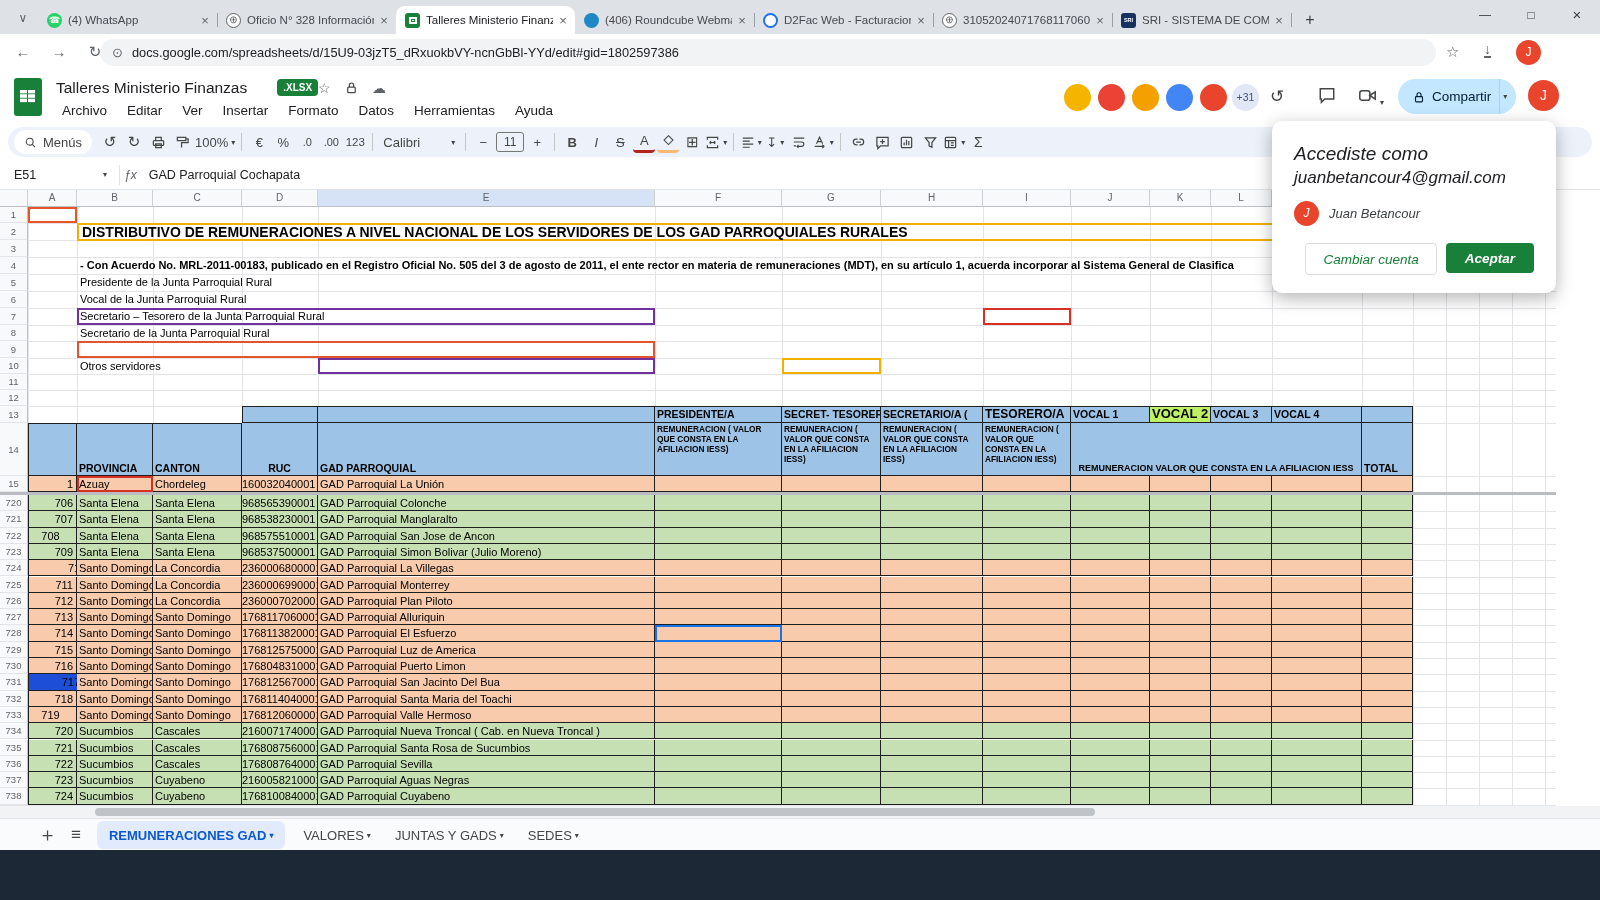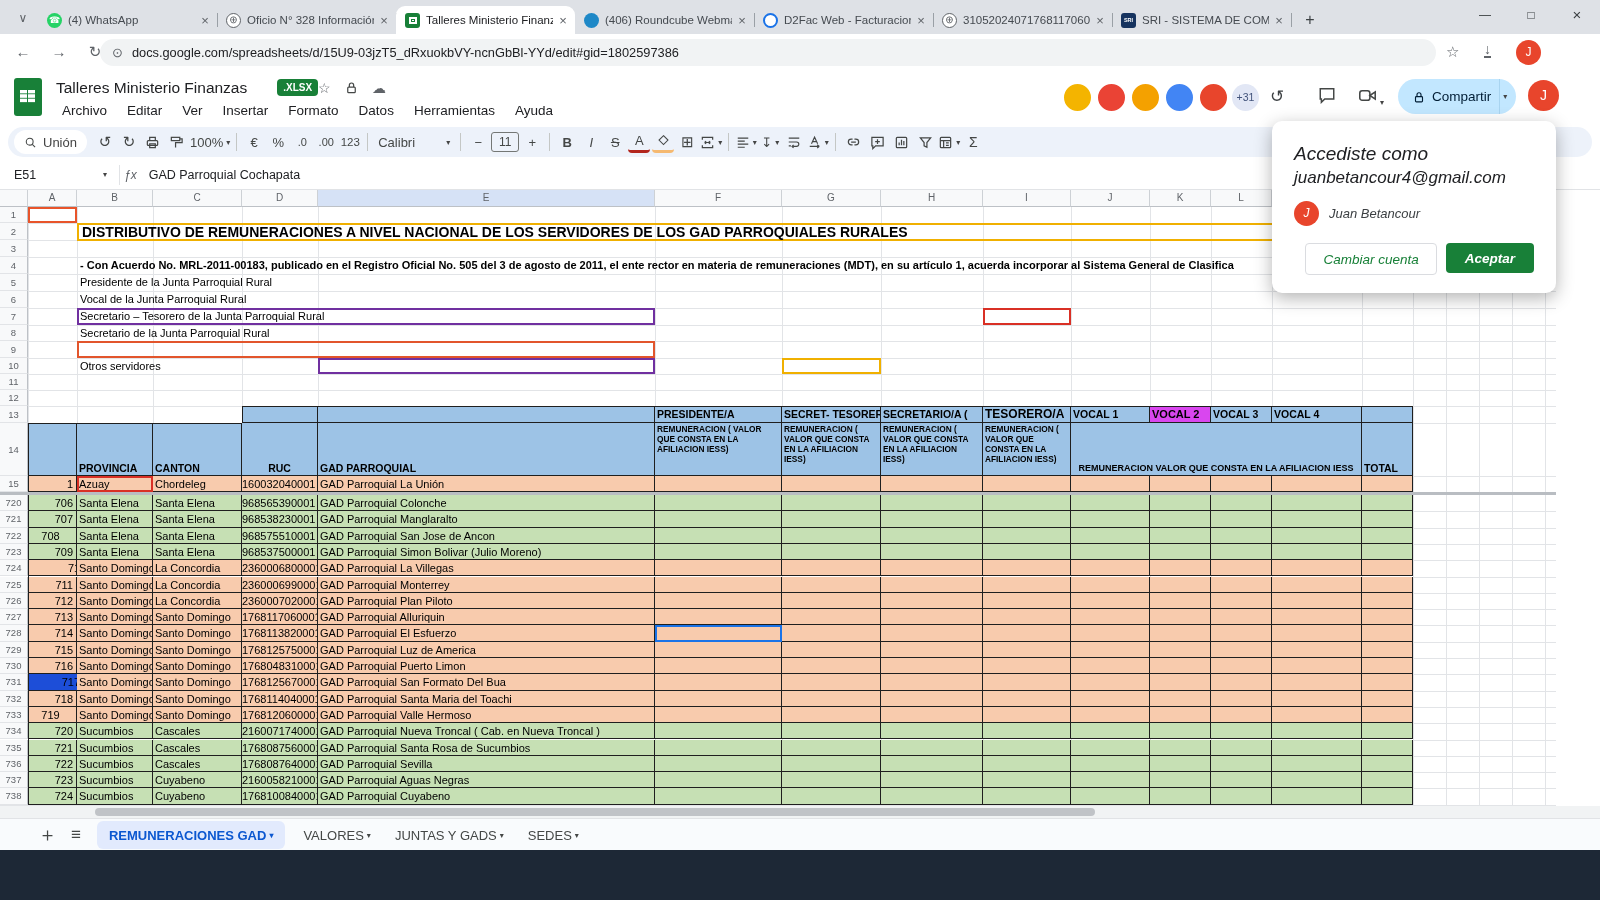--- a/index.html
+++ b/index.html
@@ -239,21 +239,21 @@
     <div class="cell" style="left: 318px; top: 358px; width: 337px; height: 16px; border: 2px solid rgb(112, 48, 160);"></div>
     <div class="cell" style="left: 782px; top: 358px; width: 99px; height: 16px; border: 2px solid rgb(240, 176, 0);"></div>
     <div class="cell" style="left: 983px; top: 308px; width: 88px; height: 17px; border: 2px solid rgb(217, 48, 37);"></div>
     <div class="cell" style="left: 242px; top: 406px; width: 76px; height: 17px; background: rgb(157, 195, 230); border-right: 1px solid rgb(31, 31, 31); border-bottom: 1px solid rgb(31, 31, 31); font-weight: bold; font-size: 10.5px; line-height: 16px; padding-left: 2px;"></div>
     <div class="cell" style="left: 318px; top: 406px; width: 337px; height: 17px; background: rgb(157, 195, 230); border-right: 1px solid rgb(31, 31, 31); border-bottom: 1px solid rgb(31, 31, 31); font-weight: bold; font-size: 10.5px; line-height: 16px; padding-left: 2px;"></div>
     <div class="cell" style="left: 655px; top: 406px; width: 127px; height: 17px; background: rgb(157, 195, 230); border-right: 1px solid rgb(31, 31, 31); border-bottom: 1px solid rgb(31, 31, 31); font-weight: bold; font-size: 10.5px; line-height: 16px; padding-left: 2px;">PRESIDENTE/A</div>
     <div class="cell" style="left: 782px; top: 406px; width: 99px; height: 17px; background: rgb(157, 195, 230); border-right: 1px solid rgb(31, 31, 31); border-bottom: 1px solid rgb(31, 31, 31); font-weight: bold; font-size: 10.5px; line-height: 16px; padding-left: 2px;">SECRET- TESORERO</div>
     <div class="cell" style="left: 881px; top: 406px; width: 102px; height: 17px; background: rgb(157, 195, 230); border-right: 1px solid rgb(31, 31, 31); border-bottom: 1px solid rgb(31, 31, 31); font-weight: bold; font-size: 10.5px; line-height: 16px; padding-left: 2px;">SECRETARIO/A (</div>
     <div class="cell" style="left: 983px; top: 406px; width: 88px; height: 17px; background: rgb(157, 195, 230); border-right: 1px solid rgb(31, 31, 31); border-bottom: 1px solid rgb(31, 31, 31); font-weight: bold; font-size: 12px; line-height: 16px; padding-left: 2px;">TESORERO/A</div>
     <div class="cell" style="left: 1071px; top: 406px; width: 79px; height: 17px; background: rgb(157, 195, 230); border-right: 1px solid rgb(31, 31, 31); border-bottom: 1px solid rgb(31, 31, 31); font-weight: bold; font-size: 10.5px; line-height: 16px; padding-left: 2px;">VOCAL 1</div>
-    <div class="cell" style="left: 1150px; top: 406px; width: 61px; height: 17px; background: #d946ef; border-right: 1px solid rgb(31, 31, 31); border-bottom: 1px solid rgb(31, 31, 31); font-weight: bold; font-size: 11px; line-height: 16px; padding-left: 2px;">VOCAL 2</div>
+    <div class="cell" style="left: 1150px; top: 406px; width: 61px; height: 17px; background: #bef264; border-right: 1px solid rgb(31, 31, 31); border-bottom: 1px solid rgb(31, 31, 31); font-weight: bold; font-size: 13px; line-height: 16px; padding-left: 2px;">VOCAL 2</div>
     <div class="cell" style="left: 1211px; top: 406px; width: 61px; height: 17px; background: rgb(157, 195, 230); border-right: 1px solid rgb(31, 31, 31); border-bottom: 1px solid rgb(31, 31, 31); font-weight: bold; font-size: 10.5px; line-height: 16px; padding-left: 2px;">VOCAL 3</div>
     <div class="cell" style="left: 1272px; top: 406px; width: 90px; height: 17px; background: rgb(157, 195, 230); border-right: 1px solid rgb(31, 31, 31); border-bottom: 1px solid rgb(31, 31, 31); font-weight: bold; font-size: 10.5px; line-height: 16px; padding-left: 2px;">VOCAL 4</div>
     <div class="cell" style="left: 1362px; top: 406px; width: 51px; height: 17px; background: rgb(157, 195, 230); border-right: 1px solid rgb(31, 31, 31); border-bottom: 1px solid rgb(31, 31, 31); font-weight: bold; font-size: 10.5px; line-height: 16px; padding-left: 2px;"></div>
     <div class="cell" style="left: 28px; top: 423px; width: 49px; height: 53px; background: rgb(157, 195, 230); border-right: 1px solid rgb(31, 31, 31); border-bottom: 1px solid rgb(31, 31, 31); font-weight: bold;"></div>
     <div class="cell" style="left: 77px; top: 423px; width: 76px; height: 53px; background: rgb(157, 195, 230); border-right: 1px solid rgb(31, 31, 31); border-bottom: 1px solid rgb(31, 31, 31); font-weight: bold; font-size: 10.5px; display: flex; align-items: flex-end; padding: 0px 0px 1px 2px;">PROVINCIA</div>
     <div class="cell" style="left: 153px; top: 423px; width: 89px; height: 53px; background: rgb(157, 195, 230); border-right: 1px solid rgb(31, 31, 31); border-bottom: 1px solid rgb(31, 31, 31); font-weight: bold; font-size: 10.5px; display: flex; align-items: flex-end; padding: 0px 0px 1px 2px;">CANTON</div>
     <div class="cell" style="left: 242px; top: 423px; width: 76px; height: 53px; background: rgb(157, 195, 230); border-right: 1px solid rgb(31, 31, 31); border-bottom: 1px solid rgb(31, 31, 31); font-weight: bold; font-size: 10.5px; display: flex; align-items: flex-end; justify-content: center; padding-bottom: 1px;">RUC</div>
     <div class="cell" style="left: 318px; top: 423px; width: 337px; height: 53px; background: rgb(157, 195, 230); border-right: 1px solid rgb(31, 31, 31); border-bottom: 1px solid rgb(31, 31, 31); font-weight: bold; font-size: 10.5px; display: flex; align-items: flex-end; padding: 0px 0px 1px 2px;">GAD PARROQUIAL</div>
     <div class="cell" style="left: 655px; top: 423px; width: 127px; height: 53px; background: rgb(157, 195, 230); border-right: 1px solid rgb(31, 31, 31); border-bottom: 1px solid rgb(31, 31, 31); font-weight: bold; font-size: 8.3px; white-space: normal; line-height: 1.2; padding: 2px;">REMUNERACION ( VALOR QUE CONSTA EN LA AFILIACION IESS)</div>
     <div class="cell" style="left: 782px; top: 423px; width: 99px; height: 53px; background: rgb(157, 195, 230); border-right: 1px solid rgb(31, 31, 31); border-bottom: 1px solid rgb(31, 31, 31); font-weight: bold; font-size: 8.3px; white-space: normal; line-height: 1.2; padding: 2px;">REMUNERACION ( VALOR QUE CONSTA EN LA AFILIACION IESS)</div>
@@ -427,21 +427,21 @@
     <div class="cell" style="left: 983px; top: 658px; width: 88px; height: 16.3px; background: rgb(248, 203, 173); border-right: 1px solid rgb(31, 31, 31); border-bottom: 1px solid rgb(31, 31, 31); line-height: 16.3px;"></div>
     <div class="cell" style="left: 1071px; top: 658px; width: 79px; height: 16.3px; background: rgb(248, 203, 173); border-right: 1px solid rgb(31, 31, 31); border-bottom: 1px solid rgb(31, 31, 31); line-height: 16.3px;"></div>
     <div class="cell" style="left: 1150px; top: 658px; width: 61px; height: 16.3px; background: rgb(248, 203, 173); border-right: 1px solid rgb(31, 31, 31); border-bottom: 1px solid rgb(31, 31, 31); line-height: 16.3px;"></div>
     <div class="cell" style="left: 1211px; top: 658px; width: 61px; height: 16.3px; background: rgb(248, 203, 173); border-right: 1px solid rgb(31, 31, 31); border-bottom: 1px solid rgb(31, 31, 31); line-height: 16.3px;"></div>
     <div class="cell" style="left: 1272px; top: 658px; width: 90px; height: 16.3px; background: rgb(248, 203, 173); border-right: 1px solid rgb(31, 31, 31); border-bottom: 1px solid rgb(31, 31, 31); line-height: 16.3px;"></div>
     <div class="cell" style="left: 1362px; top: 658px; width: 51px; height: 16.3px; background: rgb(248, 203, 173); border-right: 1px solid rgb(31, 31, 31); border-bottom: 1px solid rgb(31, 31, 31); line-height: 16.3px;"></div>
     <div class="cell" style="left: 28px; top: 674.3px; width: 67px; height: 16.3px; background: #1d4ed8; border-right: 1px solid rgb(31, 31, 31); border-bottom: 1px solid rgb(31, 31, 31); line-height: 16.3px; text-align: right; padding-right: 14px;">717</div>
     <div class="cell" style="left: 77px; top: 674.3px; width: 76px; height: 16.3px; background: rgb(248, 203, 173); border-right: 1px solid rgb(31, 31, 31); border-bottom: 1px solid rgb(31, 31, 31); line-height: 16.3px; padding-left: 2px;">Santo Domingo d</div>
     <div class="cell" style="left: 153px; top: 674.3px; width: 89px; height: 16.3px; background: rgb(248, 203, 173); border-right: 1px solid rgb(31, 31, 31); border-bottom: 1px solid rgb(31, 31, 31); line-height: 16.3px; padding-left: 2px;">Santo Domingo</div>
     <div class="cell" style="left: 242px; top: 674.3px; width: 76px; height: 16.3px; background: rgb(248, 203, 173); border-right: 1px solid rgb(31, 31, 31); border-bottom: 1px solid rgb(31, 31, 31); line-height: 16.3px; text-align: right; padding-right: 3px;">1768125670001</div>
-    <div class="cell" style="left: 318px; top: 674.3px; width: 337px; height: 16.3px; background: rgb(248, 203, 173); border-right: 1px solid rgb(31, 31, 31); border-bottom: 1px solid rgb(31, 31, 31); line-height: 16.3px; padding-left: 2px;">GAD Parroquial San Formato Del Bua</div>
+    <div class="cell" style="left: 318px; top: 674.3px; width: 337px; height: 16.3px; background: rgb(248, 203, 173); border-right: 1px solid rgb(31, 31, 31); border-bottom: 1px solid rgb(31, 31, 31); line-height: 16.3px; padding-left: 2px;">GAD Parroquial San Jacinto Del Bua</div>
     <div class="cell" style="left: 655px; top: 674.3px; width: 127px; height: 16.3px; background: rgb(248, 203, 173); border-right: 1px solid rgb(31, 31, 31); border-bottom: 1px solid rgb(31, 31, 31); line-height: 16.3px;"></div>
     <div class="cell" style="left: 782px; top: 674.3px; width: 99px; height: 16.3px; background: rgb(248, 203, 173); border-right: 1px solid rgb(31, 31, 31); border-bottom: 1px solid rgb(31, 31, 31); line-height: 16.3px;"></div>
     <div class="cell" style="left: 881px; top: 674.3px; width: 102px; height: 16.3px; background: rgb(248, 203, 173); border-right: 1px solid rgb(31, 31, 31); border-bottom: 1px solid rgb(31, 31, 31); line-height: 16.3px;"></div>
     <div class="cell" style="left: 983px; top: 674.3px; width: 88px; height: 16.3px; background: rgb(248, 203, 173); border-right: 1px solid rgb(31, 31, 31); border-bottom: 1px solid rgb(31, 31, 31); line-height: 16.3px;"></div>
     <div class="cell" style="left: 1071px; top: 674.3px; width: 79px; height: 16.3px; background: rgb(248, 203, 173); border-right: 1px solid rgb(31, 31, 31); border-bottom: 1px solid rgb(31, 31, 31); line-height: 16.3px;"></div>
     <div class="cell" style="left: 1150px; top: 674.3px; width: 61px; height: 16.3px; background: rgb(248, 203, 173); border-right: 1px solid rgb(31, 31, 31); border-bottom: 1px solid rgb(31, 31, 31); line-height: 16.3px;"></div>
     <div class="cell" style="left: 1211px; top: 674.3px; width: 61px; height: 16.3px; background: rgb(248, 203, 173); border-right: 1px solid rgb(31, 31, 31); border-bottom: 1px solid rgb(31, 31, 31); line-height: 16.3px;"></div>
     <div class="cell" style="left: 1272px; top: 674.3px; width: 90px; height: 16.3px; background: rgb(248, 203, 173); border-right: 1px solid rgb(31, 31, 31); border-bottom: 1px solid rgb(31, 31, 31); line-height: 16.3px;"></div>
     <div class="cell" style="left: 1362px; top: 674.3px; width: 51px; height: 16.3px; background: rgb(248, 203, 173); border-right: 1px solid rgb(31, 31, 31); border-bottom: 1px solid rgb(31, 31, 31); line-height: 16.3px;"></div>
     <div class="cell" style="left: 28px; top: 690.6px; width: 49px; height: 16.3px; background: rgb(248, 203, 173); border-right: 1px solid rgb(31, 31, 31); border-bottom: 1px solid rgb(31, 31, 31); line-height: 16.3px; text-align: right; padding-right: 3px;">718</div>
@@ -667,21 +667,21 @@
   </div>
   <div id="bigavatar">J</div>
 </div>
 
 <div id="toolbar">
   <div id="menuspill">
     <svg class="ic" width="13" height="13" viewBox="0 0 16 16" style="margin-right:6px">
         <circle cx="7" cy="7" r="4.2"></circle>
         <path d="M10.2 10.2 l3.4 3.4"></path>
       </svg>
-    <span>Unión</span>
+    <span>Menús</span>
   </div>
   <div class="ti" style="font-size:15px">↺</div>
   <div class="ti" style="font-size:15px">↻</div>
   <div class="ti">
       <svg class="ic" width="15" height="15" viewBox="0 0 16 16">
         <rect x="2.5" y="6" width="11" height="5" rx="1"></rect>
         <path d="M5 6 V2.5 h6 V6 M5 9.5 h6 v4 h-6 z"></path>
       </svg>
     </div>
   <div class="ti">

